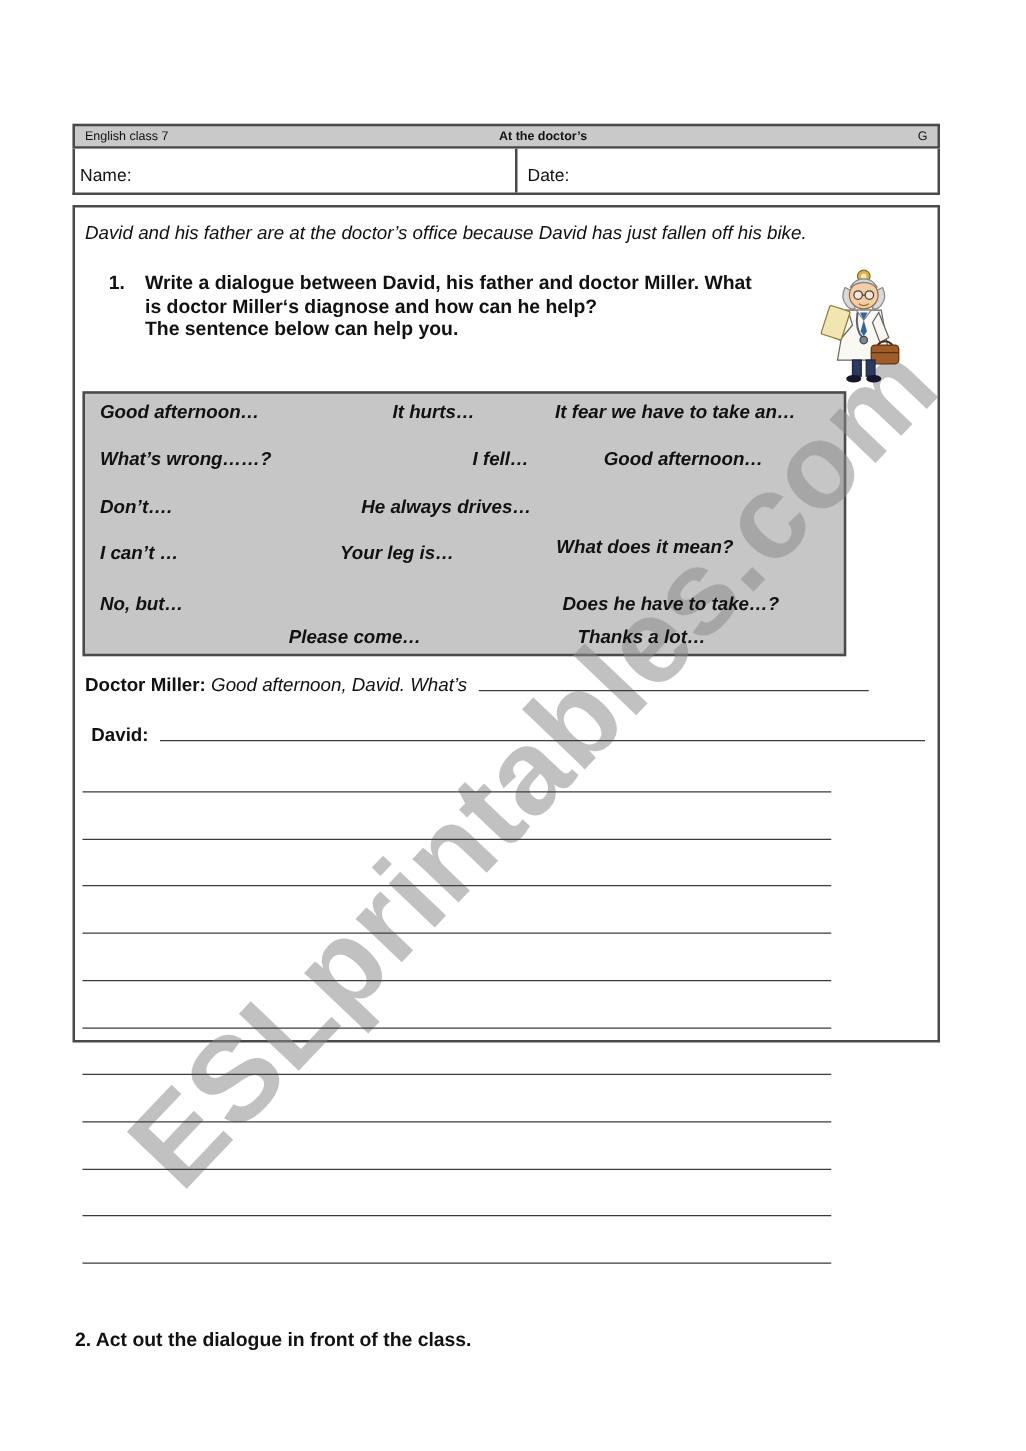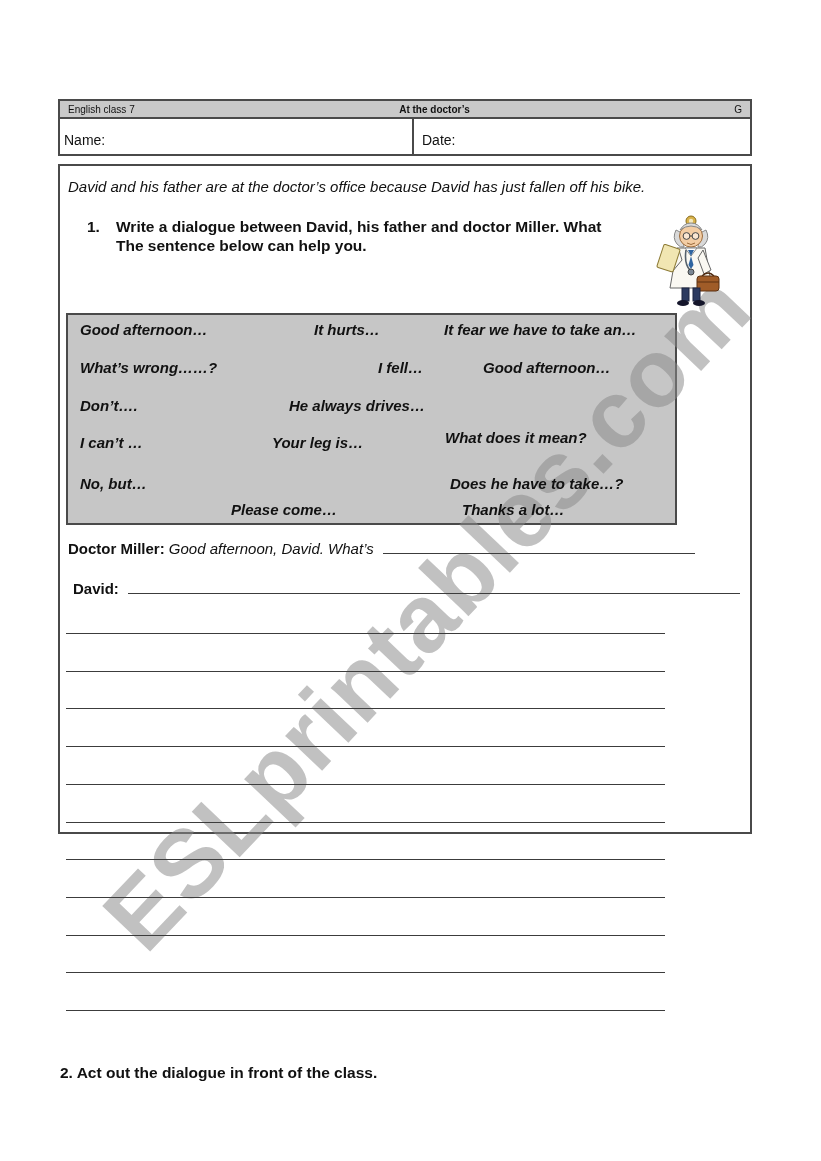--- a/index.html
+++ b/index.html
@@ -96,20 +96,21 @@
   </div>
 
   <div class="main-box">
 
     <div class="intro">David and his father are at the doctor’s office because David has just fallen off his bike.</div>
 
     <div class="task1">
       <span class="task1-num">1.</span>
       <div class="task1-text">
         <div>Write a dialogue between David, his father and doctor Miller. What</div>
+        <div>is doctor Miller‘s diagnose and how can he help?</div>
         <div>The sentence below can help you.</div>
       </div>
     </div>
 
     <svg class="doctor-art" viewBox="0 0 78 98" xmlns="http://www.w3.org/2000/svg">
       <circle cx="39" cy="7" r="5" fill="#d8b24a" stroke="#8a6d1f"></circle>
       <circle cx="39" cy="7" r="2.2" fill="#f4e9c0"></circle>
       <path d="M24 16 q-4 8 1 14 q3 4 7 3 l-2 -14 z" fill="#d9d9d9" stroke="#888"></path>
       <path d="M54 16 q4 8 -1 14 q-3 4 -7 3 l2 -14 z" fill="#d9d9d9" stroke="#888"></path>
       <ellipse cx="39" cy="22" rx="11.5" ry="11" fill="#f3cda4" stroke="#9c6b3c"></ellipse>

